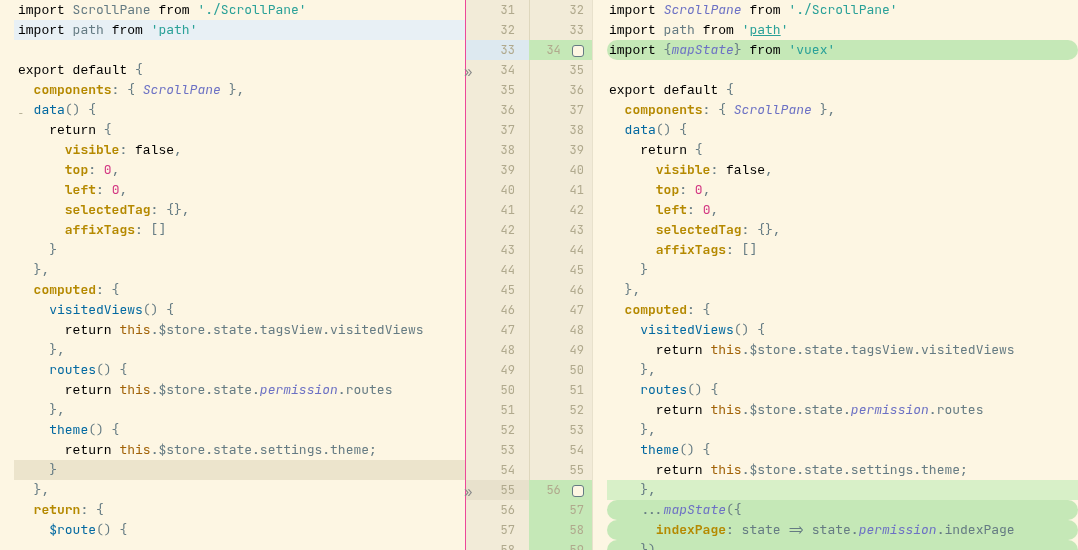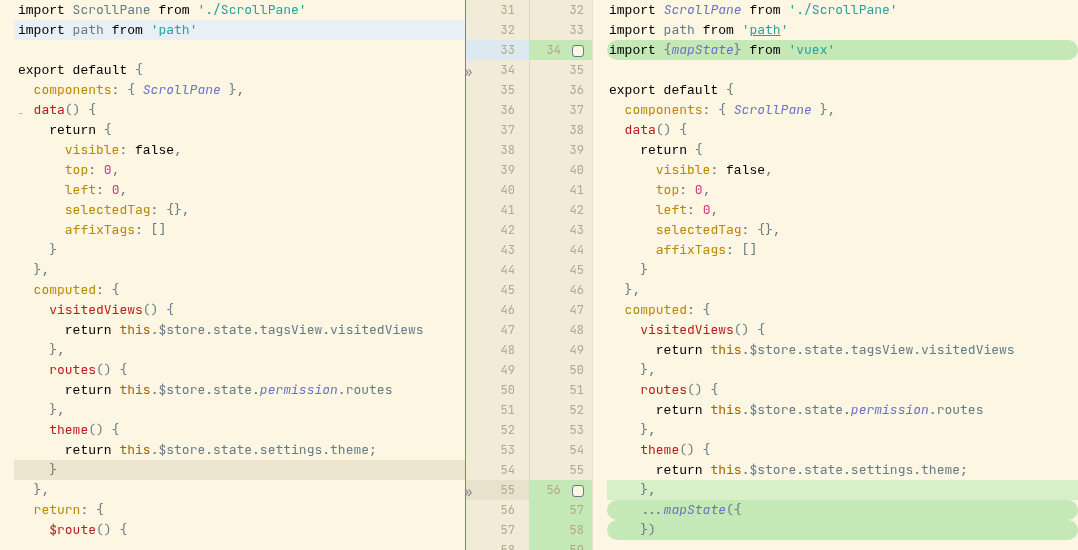--- a/index.html
+++ b/index.html
@@ -31,24 +31,24 @@
 .code-row.hl-blue { background: #e8f0f5; }
 .gl.hl-green { background: #c5e8b7; }
 .gl.hl-blue { background: #dde9f0; }
 .gl.hl-gray { background: #e8e1cc; }
 
 .tag { color: #268bd2; }
 .kw { color: #000000; font-family: Liberation Mono, monospace; }
 .str { color: #2aa198; }
 .ident { color: #657b83; }
 .type { color: #6c71c4; font-style: italic; }
-.prop { color: #b58900; }
+.prop { color: #b58900; font-weight: bold; }
 .num { color: #d33682; }
 .this { color: #a16207; }
-.meth { color: #b91c1c; font-style: normal; }
+.meth { color: #0369a1; font-style: normal; }
 .underline { text-decoration: underline; }
 .arrow-box {
   position: absolute;
   font-size: 14px;
   color: #8a8a8a;
   left: -2px;
   top: 2px;
 }
 .checkbox-mark {
   display: inline-block;
@@ -205,16 +205,17 @@
       <div class="code-row"><span class="meth">    visitedViews</span><span class="ident">() {</span></div>
       <div class="code-row"><span class="kw">      return </span><span class="this">this</span><span class="ident">.$store.state.tagsView.visitedViews</span></div>
       <div class="code-row"><span class="ident">    },</span></div>
       <div class="code-row"><span class="meth">    routes</span><span class="ident">() {</span></div>
       <div class="code-row"><span class="kw">      return </span><span class="this">this</span><span class="ident">.$store.state.</span><span class="type">permission</span><span class="ident">.routes</span></div>
       <div class="code-row"><span class="ident">    },</span></div>
       <div class="code-row"><span class="meth">    theme</span><span class="ident">() {</span></div>
       <div class="code-row"><span class="kw">      return </span><span class="this">this</span><span class="ident">.$store.state.settings.theme;</span></div>
       <div class="code-row hl-green-light"><span class="ident">    },</span></div>
       <div class="code-row hl-green"><span class="ident">    ...</span><span class="type">mapState</span><span class="ident">({</span></div>
+      <div class="code-row hl-green"><span class="prop">      indexPage</span><span class="ident">: state =&gt; state.</span><span class="type">permission</span><span class="ident">.indexPage</span></div>
       <div class="code-row hl-green"><span class="ident">    })</span></div>
     </div>
   </div>
 </div>
 
 </body></html>

